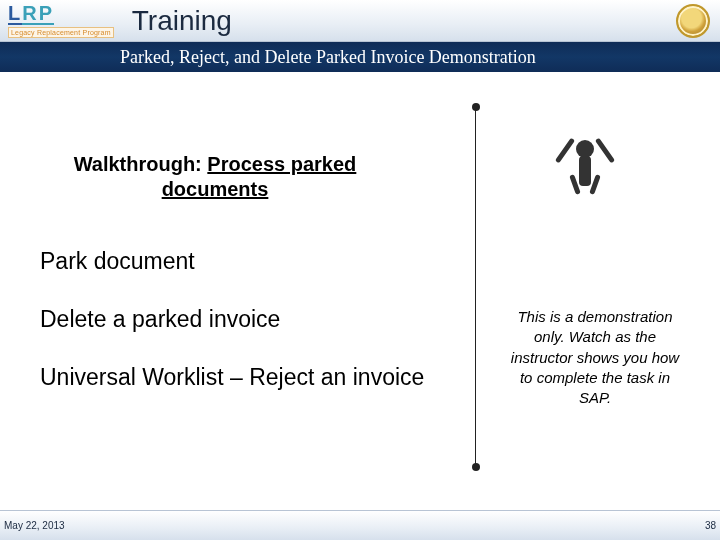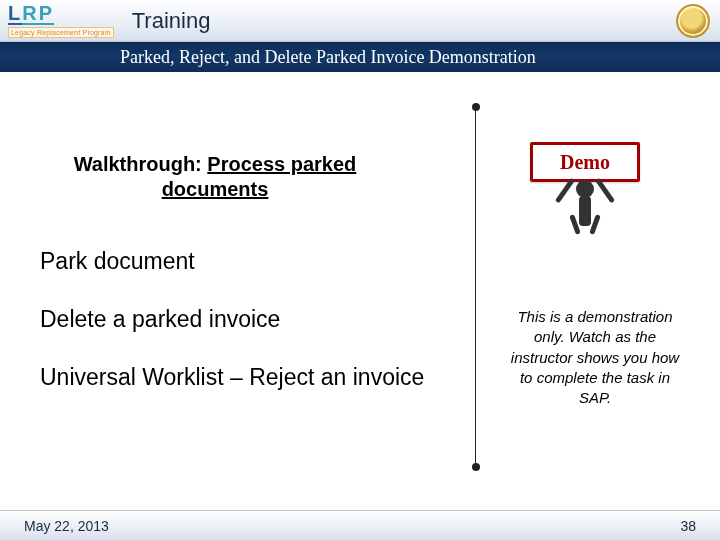--- a/index.html
+++ b/index.html
@@ -12,21 +12,21 @@
     display: flex;
     align-items: center;
     padding: 0 8px;
     position: relative;
   }
   .lrp-logo { display: flex; flex-direction: column; line-height: 1; }
   .lrp-top { font-weight: bold; letter-spacing: 2px; font-size: 20px; color: #2b3a55; }
   .lrp-blue { color: #2b5a9e; display:inline-block; border-bottom: 2px solid #2b5a9e; }
   .lrp-cyan { color: #3aa0b8; display:inline-block; border-bottom: 2px solid #3aa0b8; }
   .lrp-sub { font-size: 7px; color: #d68a2a; letter-spacing: 0.2px; margin-top: 2px; padding: 1px 2px; border: 1px solid #e8c080; background: #fdf5e8; }
-  .title-main { font-size: 22px; color: #1b2a40; margin-left: 18px; }
+  .title-main { font-size: 28px; color: #1b2a40; margin-left: 18px; }
   .seal { width: 34px; height: 34px; border-radius: 50%; background: radial-gradient(circle at 45% 40%, #f2d77a 0 40%, #cfa13a 55%, #8a6a20 100%); border: 2px solid #c0982c; position: absolute; right: 10px; top: 4px; box-shadow: inset 0 0 0 2px #fff3c8; }
 
   .subbar {
     height: 30px;
     background: linear-gradient(to bottom, #0f2c57 0%, #123766 50%, #0f2c57 100%);
     display: flex; align-items: center; padding-left: 120px; font-family: Liberation Serif, serif;
   }
   .subbar-text { color: #fff; font-size: 18px; }
 
   .content { position: relative; padding: 16px 30px; height: 430px; }
@@ -53,21 +53,21 @@
   .fig-arm-l { width: 28px; height: 5px; background: #333; position: absolute; left: -4px; top: 12px; transform: rotate(-55deg); border-radius: 3px; }
   .fig-arm-r { width: 28px; height: 5px; background: #333; position: absolute; right: -4px; top: 12px; transform: rotate(55deg); border-radius: 3px; }
   .fig-leg-l { width: 20px; height: 5px; background: #333; position: absolute; left: 10px; top: 46px; transform: rotate(70deg); border-radius: 3px; }
   .fig-leg-r { width: 20px; height: 5px; background: #333; position: absolute; right: 10px; top: 46px; transform: rotate(-70deg); border-radius: 3px; }
 
   .note { position: absolute; left: 505px; top: 235px; width: 180px; text-align: center; font-style: italic; font-weight: normal; font-size: 15px; line-height: 1.35; }
 
   .footer { position: absolute; bottom: 0; left: 0; right: 0; height: 30px;
     background: linear-gradient(to bottom, #ffffff 0%, #e8eef5 60%, #d6e0ec 100%);
     border-top: 1px solid #b8c4d4; display: flex; align-items: center; justify-content: space-between;
-    padding: 0 24px; font-size: 14px; color: #1b2a40;
+    padding: 0 4px; font-size: 10px; color: #1b2a40;
   }
 </style>
 </head>
 <body>
 
 <div class="header">
   <div class="lrp-logo">
     <div class="lrp-top">
       <span class="lrp-blue">L</span><span class="lrp-cyan">RP</span>
     </div>
@@ -89,21 +89,20 @@
 
   <div class="bullets">
     <div>Park document</div>
     <div>Delete a parked invoice</div>
     <div>Universal Worklist – Reject an invoice</div>
   </div>
 
   <div class="divider"></div>
 
   <div class="demo-image">
-    <div class="demo-sign">Demo</div>
     <div class="figure">
       <div class="fig-arm-l"></div>
       <div class="fig-arm-r"></div>
       <div class="fig-head"></div>
       <div class="fig-body"></div>
       <div class="fig-leg-l"></div>
       <div class="fig-leg-r"></div>
     </div>
   </div>
 

